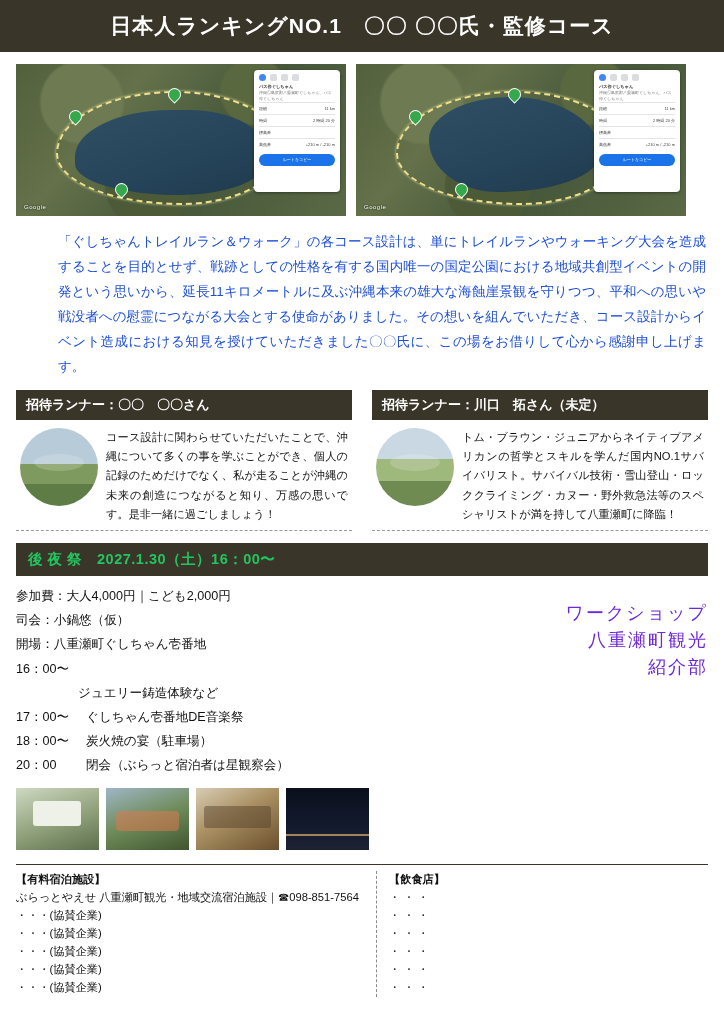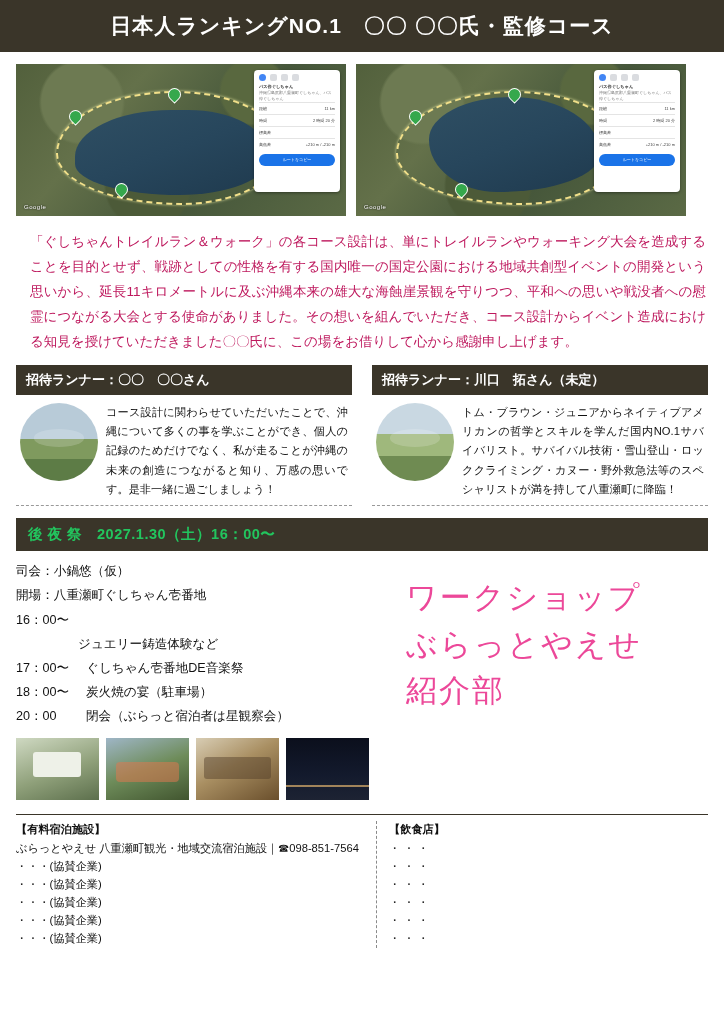--- a/index.html
+++ b/index.html
@@ -153,25 +153,26 @@
     background: #1a73e8;
     color: #fff;
     border-radius: 8px;
     text-align: center;
     padding: 3px 0;
     font-size: 4px;
   }
 
   
   .intro {
-    padding: 14px 18px 6px 30px;
+    padding: 14px 18px 6px 22px;
     font-size: 13.5px;
     line-height: 1.85;
     text-align: justify;
-    color: #be185d;
+    color: #1d4ed8;
+    margin-left: 36px;
   }
 
   
   .runners {
     display: flex;
     gap: 20px;
     padding: 4px 16px 0 16px;
   }
   .runner {
     width: 336px;
@@ -249,24 +250,24 @@
     flex: 0 0 62px;
   }
   .sched-desc {
     flex: 1;
   }
   .sched-sub {
     padding-left: 62px;
   }
   .fest-right {
     flex: 1;
-    text-align: left;
-    font-size: 31px;
+    text-align: right;
+    font-size: 18px;
     line-height: 1.5;
-    color: #ec4899;
+    color: #6d28d9;
     letter-spacing: 2px;
     padding-top: 16px;
   }
 
   
   .photos {
     display: flex;
     gap: 7px;
     padding: 10px 16px 0 16px;
   }
@@ -442,20 +443,21 @@
         <div class="runner-text">トム・ブラウン・ジュニアからネイティブアメリカンの哲学とスキルを学んだ国内NO.1サバイバリスト。サバイバル技術・雪山登山・ロッククライミング・カヌー・野外救急法等のスペシャリストが満を持して八重瀬町に降臨！</div>
       </div>
     </div>
 
   </div>
 
   <div class="fest-head">後 夜 祭　2027.1.30（土）16：00〜</div>
 
   <div class="fest-wrap">
     <div class="fest-left">
+      <div>参加費：大人4,000円｜こども2,000円</div>
       <div>司会：小鍋悠（仮）</div>
       <div>開場：八重瀬町ぐしちゃん壱番地</div>
 
       <div class="sched-row">
         <span class="sched-time">16：00〜</span>
       </div>
       <div class="sched-sub">ジュエリー鋳造体験など</div>
       <div class="sched-row">
         <span class="sched-time">17：00〜</span>
         <span class="sched-desc">ぐしちゃん壱番地DE音楽祭</span>
@@ -465,21 +467,21 @@
         <span class="sched-desc">炭火焼の宴（駐車場）</span>
       </div>
       <div class="sched-row">
         <span class="sched-time">20：00</span>
         <span class="sched-desc">閉会（ぶらっと宿泊者は星観察会）</span>
       </div>
     </div>
 
     <div class="fest-right">
       <div>ワークショップ</div>
-      <div>ぶらっとやえせ</div>
+      <div>八重瀬町観光</div>
       <div>紹介部</div>
     </div>
   </div>
 
   <div class="photos">
     <div class="photo ph1"></div>
     <div class="photo ph2"></div>
     <div class="photo ph3"></div>
     <div class="photo ph4"></div>
   </div>

